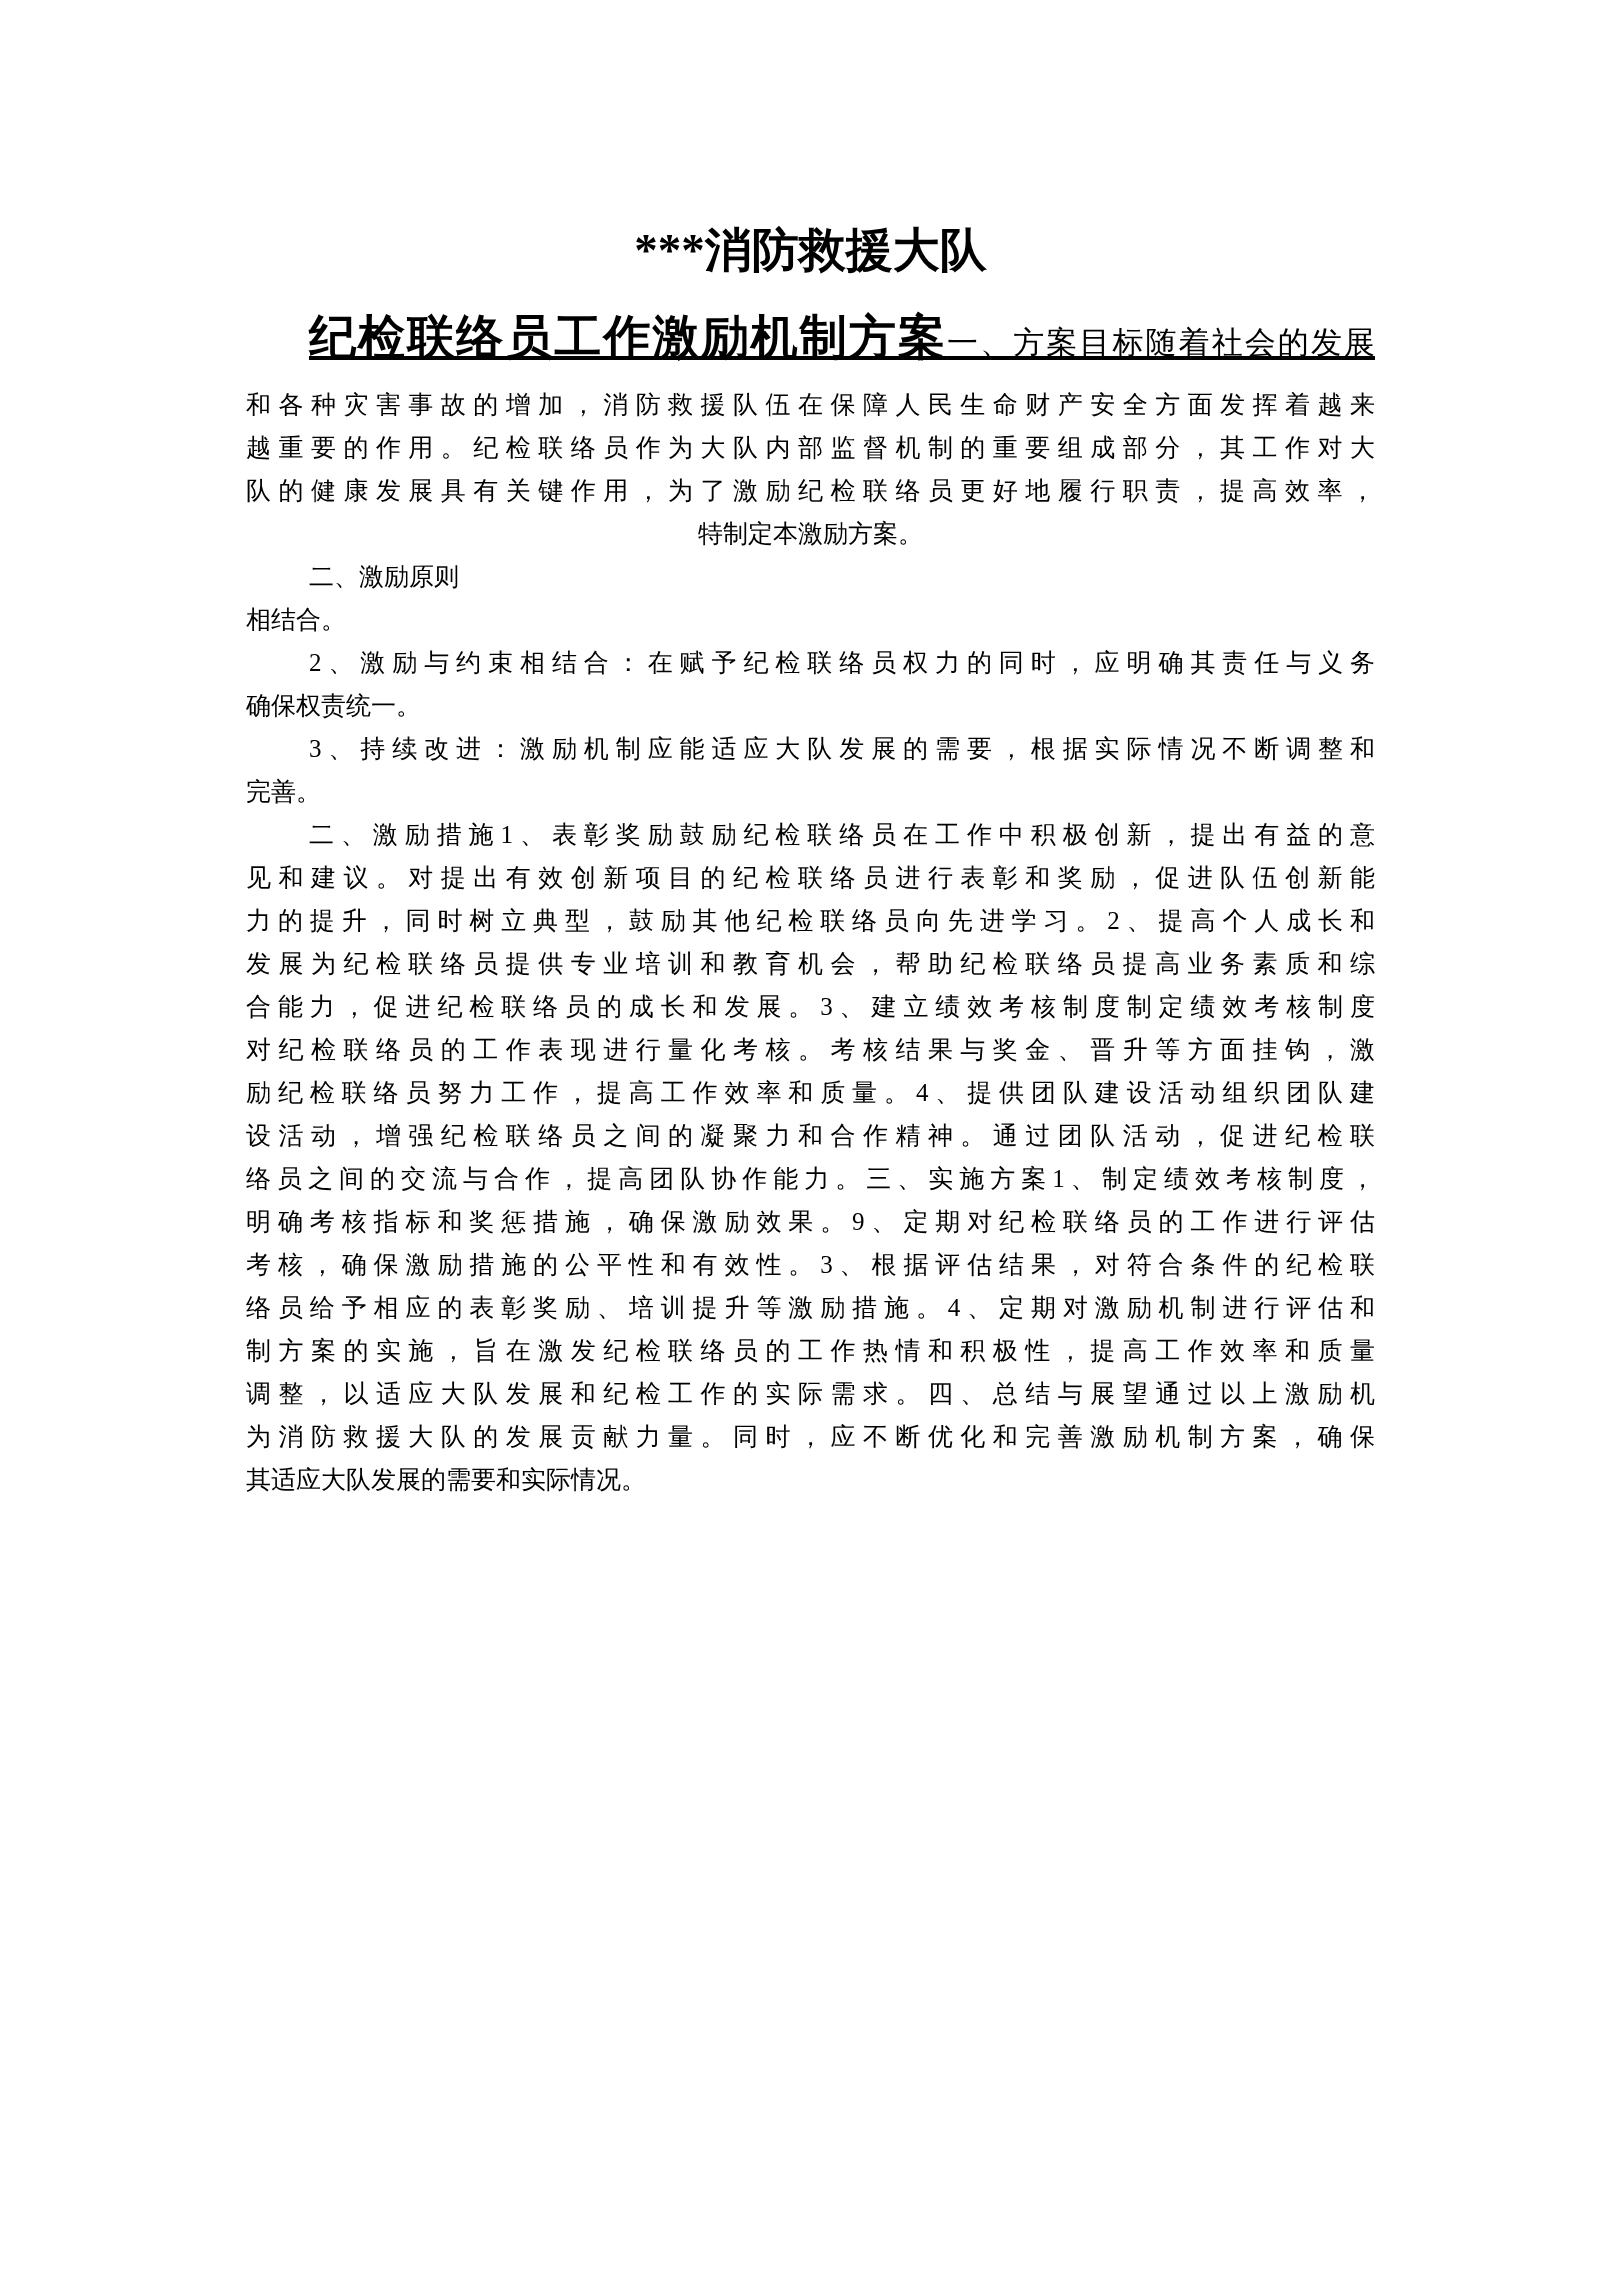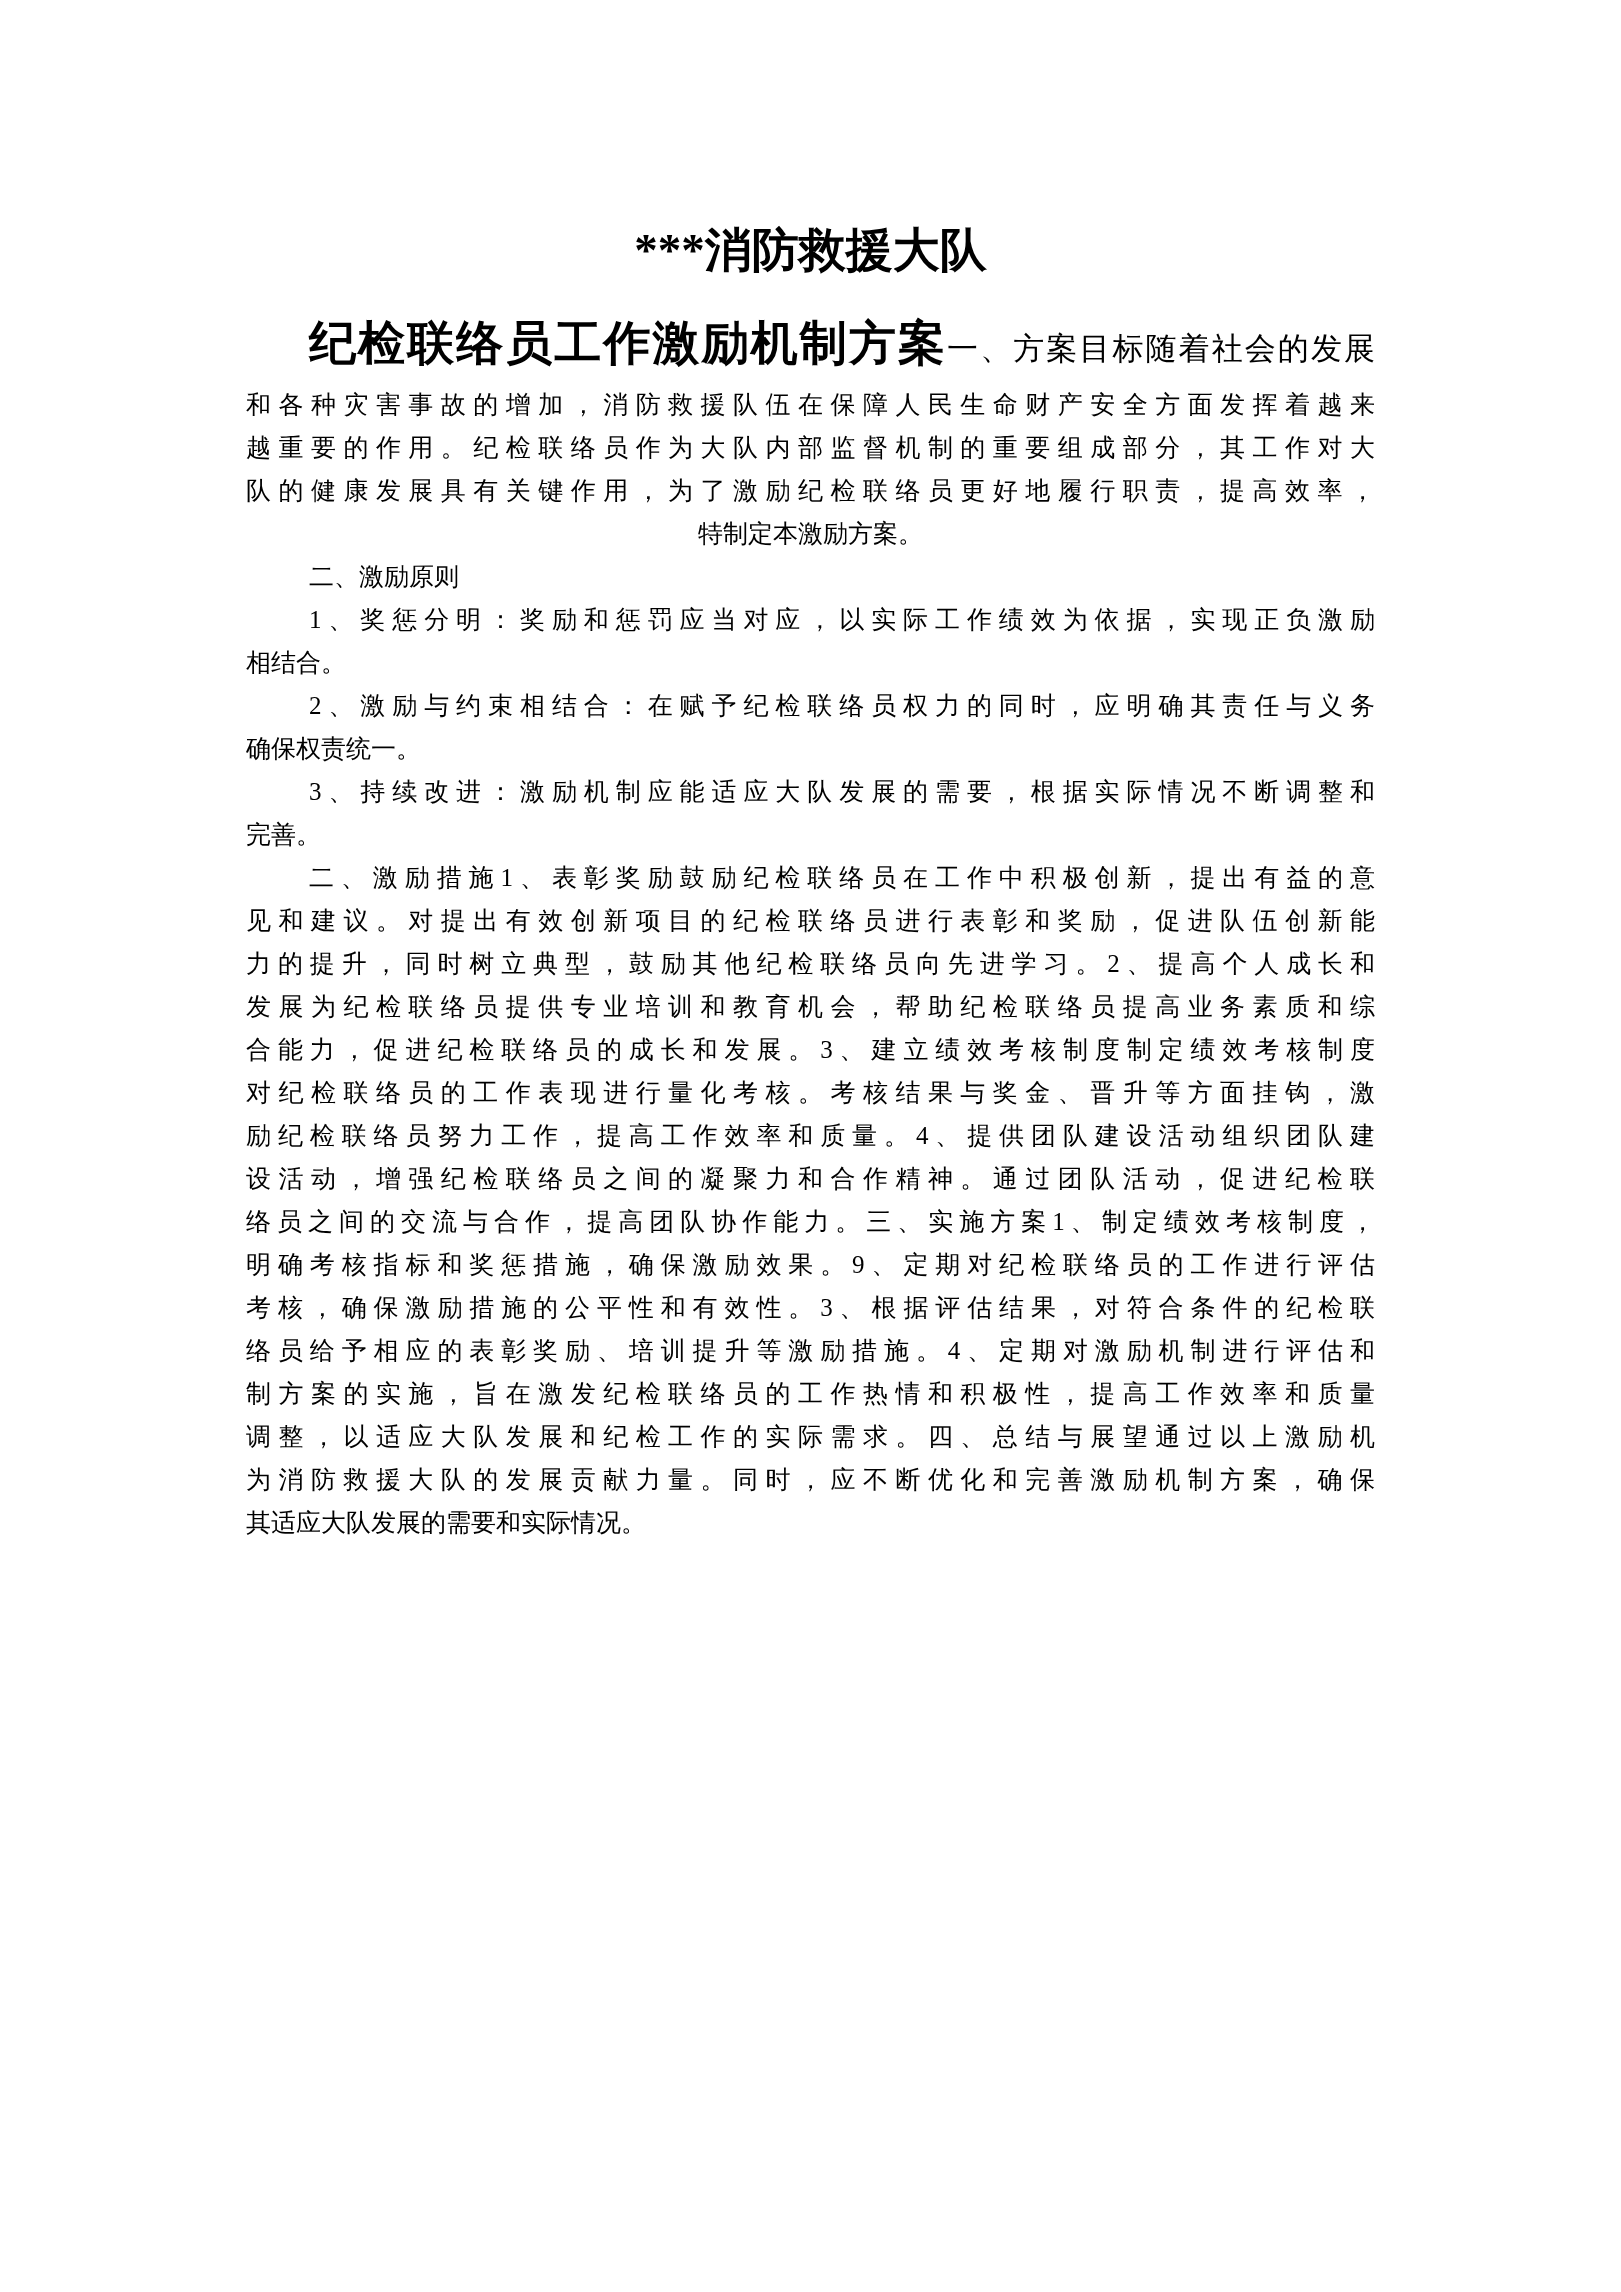--- a/index.html
+++ b/index.html
@@ -24,30 +24,31 @@
     height: 71px;
     line-height: 71px;
     font-size: 47px;
     font-weight: bold;
     text-align: center;
     white-space: nowrap;
   }
   .plan-heading {
     position: absolute;
     left: 246px;
-    top: 300px;
+    top: 294px;
     width: 1129px;
     height: 86px;
     line-height: 86px;
     font-size: 47px;
     font-weight: bold;
     text-indent: 63px;
     text-align: justify;
     text-align-last: justify;
     overflow: hidden;
+    text-decoration: underline;
   }
   .plan-heading .inline-lead {
     font-size: 31px;
     font-weight: normal;
   }
   .doc-body {
     position: absolute;
     left: 246px;
     top: 383px;
     width: 1129px;
@@ -82,21 +83,20 @@
   <div class="plan-heading">
     <span class="bold-part">纪检联络员工作激励机制方案</span><span class="inline-lead">一、方案目标随着社会的发展</span>
   </div>
 
   <div class="doc-body">
     <div class="ln j">和各种灾害事故的增加，消防救援队伍在保障人民生命财产安全方面发挥着越来</div>
     <div class="ln j">越重要的作用。纪检联络员作为大队内部监督机制的重要组成部分，其工作对大</div>
     <div class="ln j">队的健康发展具有关键作用，为了激励纪检联络员更好地履行职责，提高效率，</div>
     <div class="ln c">特制定本激励方案。</div>
     <div class="ln l ind">二、激励原则</div>
-    <div class="ln j ind">1、奖惩分明：奖励和惩罚应当对应，以实际工作绩效为依据，实现正负激励</div>
     <div class="ln l">相结合。</div>
     <div class="ln j ind">2、激励与约束相结合：在赋予纪检联络员权力的同时，应明确其责任与义务</div>
     <div class="ln l">确保权责统一。</div>
     <div class="ln j ind">3、持续改进：激励机制应能适应大队发展的需要，根据实际情况不断调整和</div>
     <div class="ln l">完善。</div>
     <div class="ln j ind">二、激励措施1、表彰奖励鼓励纪检联络员在工作中积极创新，提出有益的意</div>
     <div class="ln j">见和建议。对提出有效创新项目的纪检联络员进行表彰和奖励，促进队伍创新能</div>
     <div class="ln j">力的提升，同时树立典型，鼓励其他纪检联络员向先进学习。2、提高个人成长和</div>
     <div class="ln j">发展为纪检联络员提供专业培训和教育机会，帮助纪检联络员提高业务素质和综</div>
     <div class="ln j">合能力，促进纪检联络员的成长和发展。3、建立绩效考核制度制定绩效考核制度</div>

